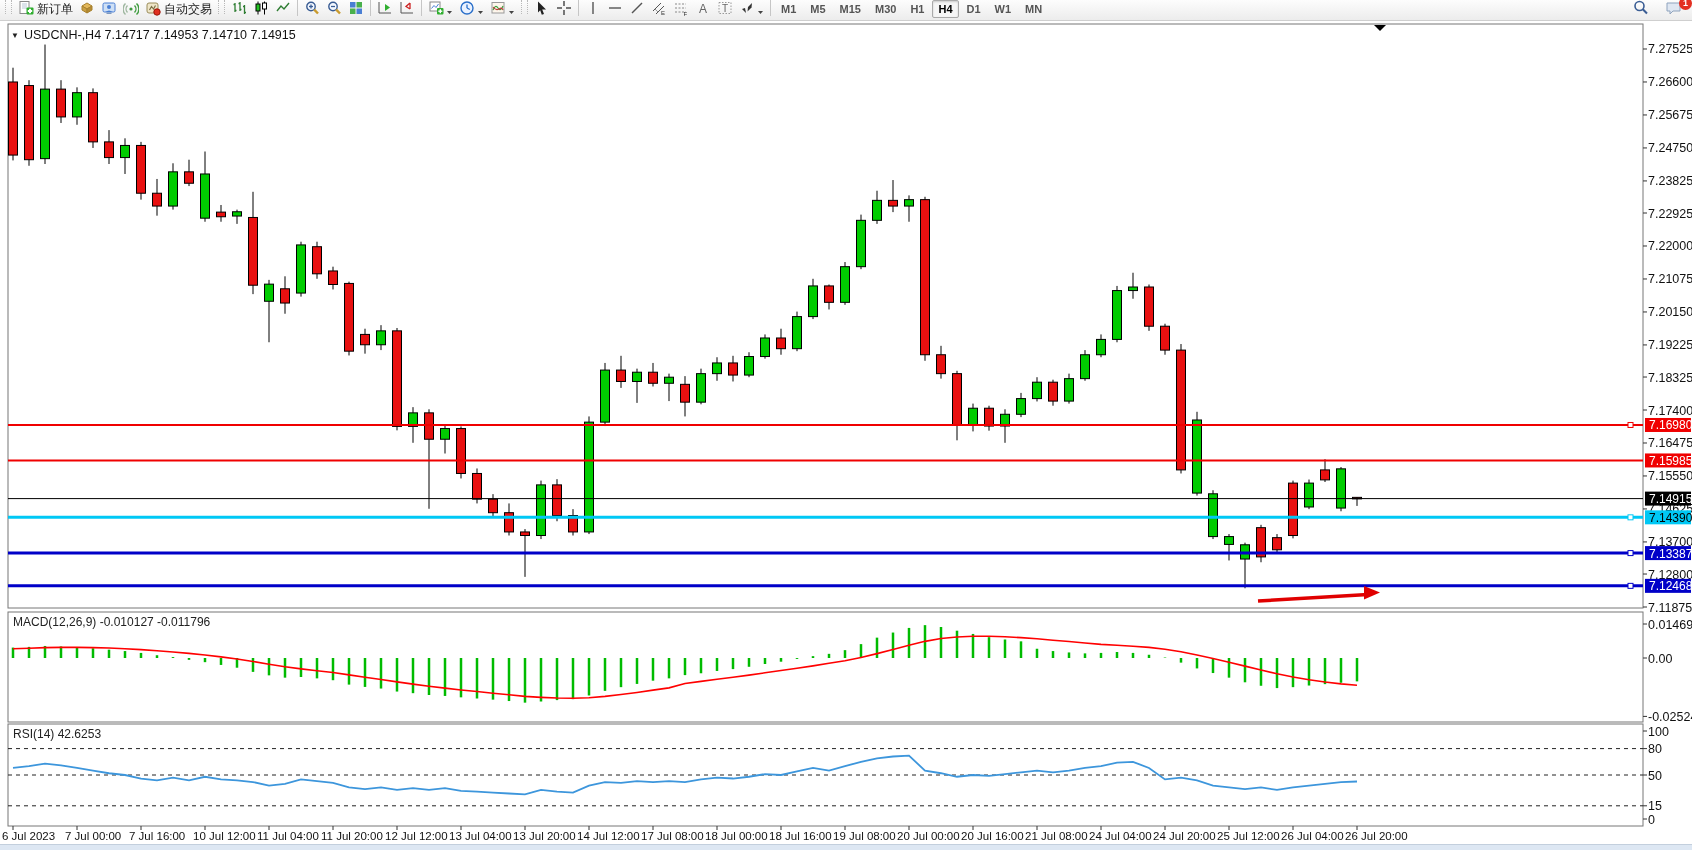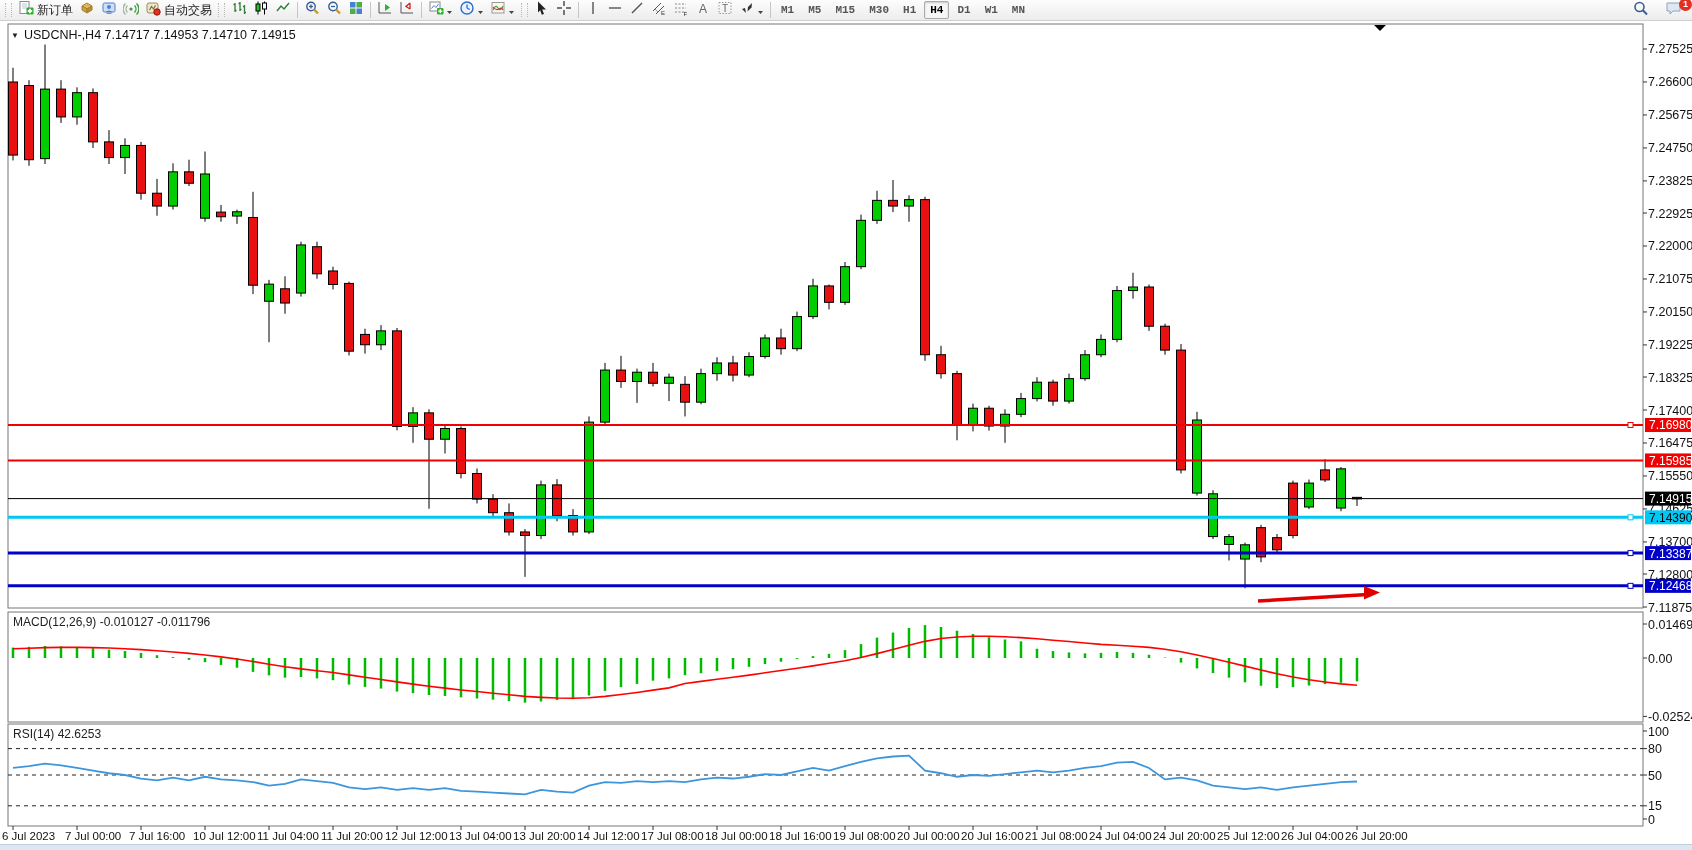--- a/index.html
+++ b/index.html
@@ -1,20 +1,20 @@
 <!DOCTYPE html>
 <html><head>
 <meta charset="utf-8">
 <style>
   html,body{margin:0;padding:0;background:#fff;}
   .page{position:relative;width:1692px;height:850px;background:#fff;overflow:hidden;
         font-family:"Liberation Sans",sans-serif;}
   
   .toolbar{position:absolute;left:0;top:0;width:1692px;height:21px;z-index:5;
-           display:flex;align-items:center;background:linear-gradient(#fdfdfd,#ececec);
+           display:flex;align-items:flex-start;background:linear-gradient(#fdfdfd,#ececec);
            border-bottom:1px solid #cfcfcf;padding-left:2px;box-sizing:border-box;}
   .grip{width:5px;height:14px;border-left:1px dotted #b9b9b9;border-right:1px dotted #b9b9b9;margin:0 3px;}
   .sep{width:1px;height:16px;background:#c6c6c6;margin:0 3px;}
   .tbtn{height:19px;min-width:22px;display:flex;align-items:center;justify-content:center;
         padding:0 2px;border:1px solid transparent;border-radius:2px;box-sizing:border-box;}
   .tbtn .lbl{font-size:12px;color:#222;margin-left:3px;white-space:nowrap;}
   .tf{font-size:11px;font-weight:700;color:#555;padding:2px 5px;margin:0 1px;border:1px solid transparent;border-radius:2px;}
   .tf.active{background:#f6f6f6;border-color:#aaa;box-shadow:inset 0 1px 2px rgba(0,0,0,.18);color:#000;}
   .right{margin-left:auto;display:flex;align-items:center;margin-right:6px;}
   .chatwrap{position:relative;margin-left:10px;}
@@ -287,21 +287,21 @@
             <path d="M3 9 L7 13 L6 8 Z" fill="#333"></path>
             <path d="M9 7 L13 3 L12.5 7.5 L8.5 11.5 Z" fill="#333"></path>
           </svg>
       </span>
       <span class="caret"><svg width="7" height="6">
             <path d="M1 2 L3.5 5 L6 2 Z" fill="#444"></path>
           </svg></span>
     </div>
 
     <span class="sep"></span>
-    <div id="tf-box" style="display:flex;align-items:center;font-family:Liberation Mono, monospace;">
+    <div id="tf-box" style="display:flex;align-items:center;">
         <div class="tf">M1</div>
         <div class="tf">M5</div>
         <div class="tf">M15</div>
         <div class="tf">M30</div>
         <div class="tf">H1</div>
         <div class="tf active">H4</div>
         <div class="tf">D1</div>
         <div class="tf">W1</div>
         <div class="tf">MN</div>
       </div>

